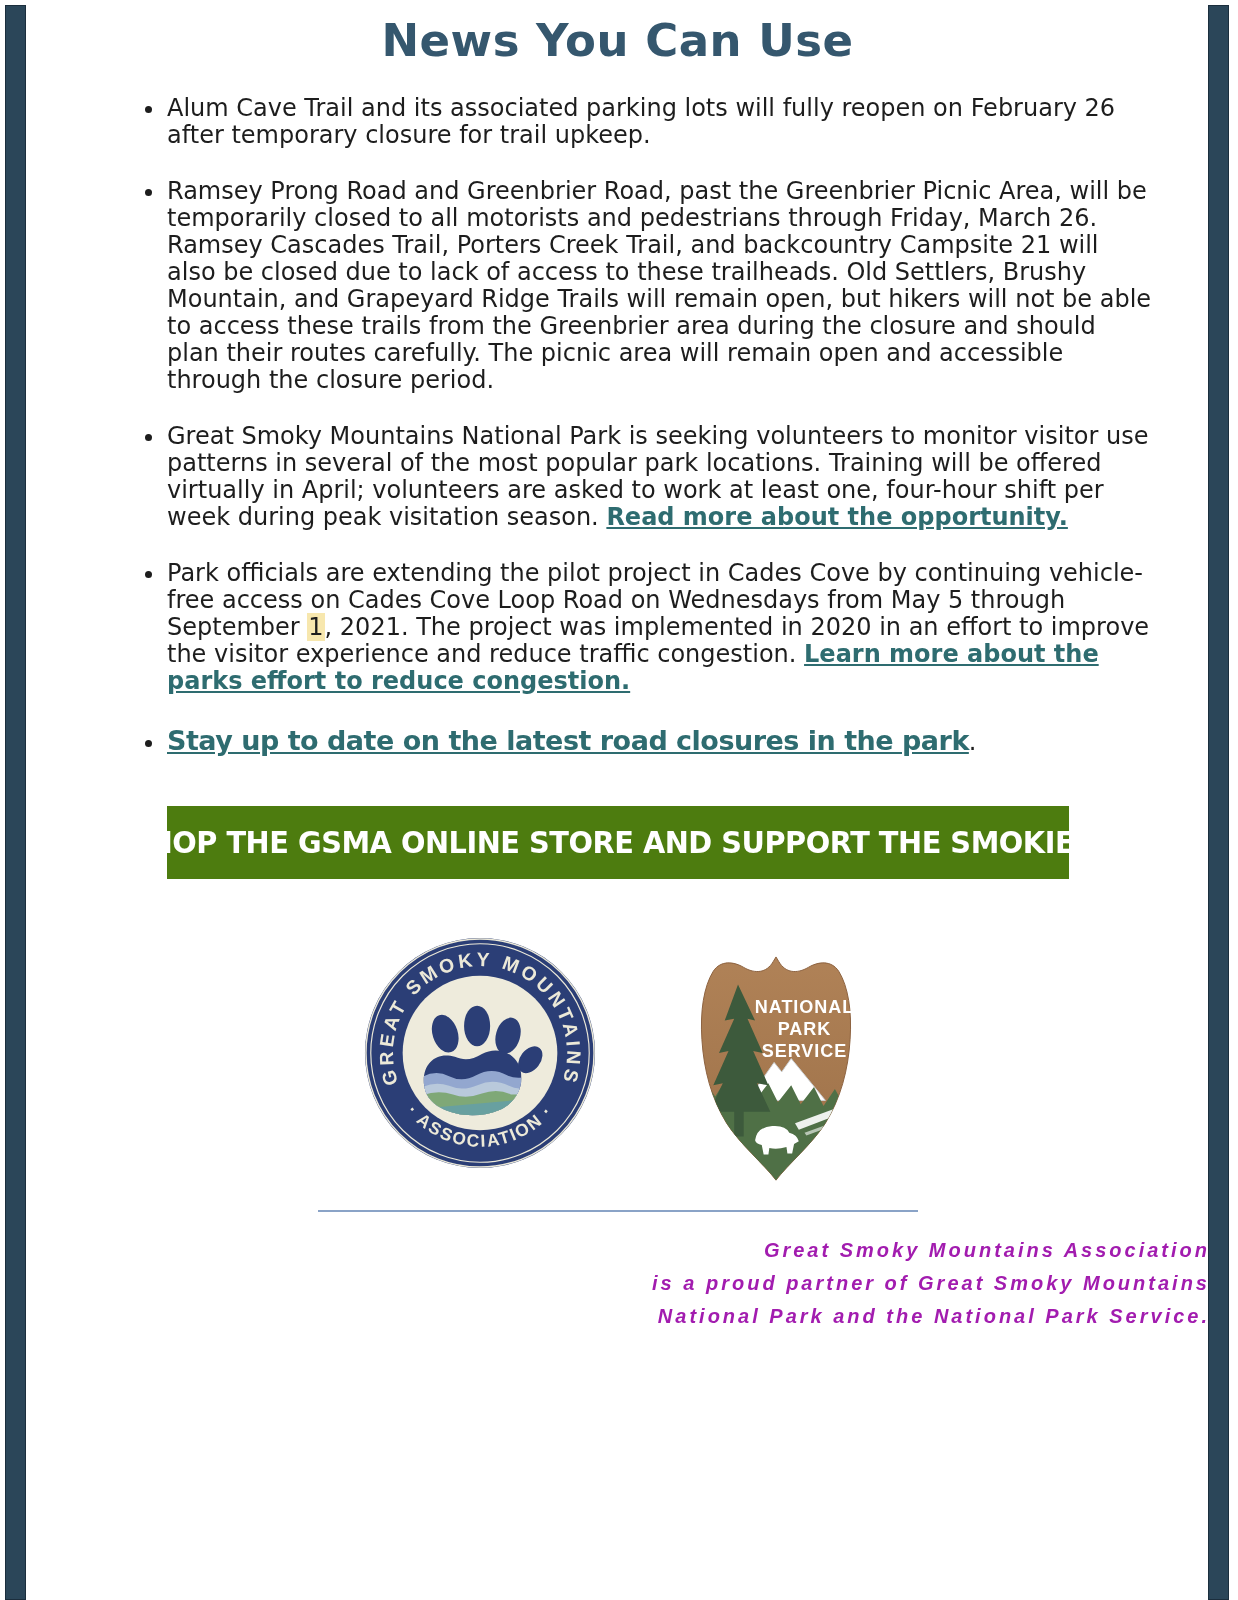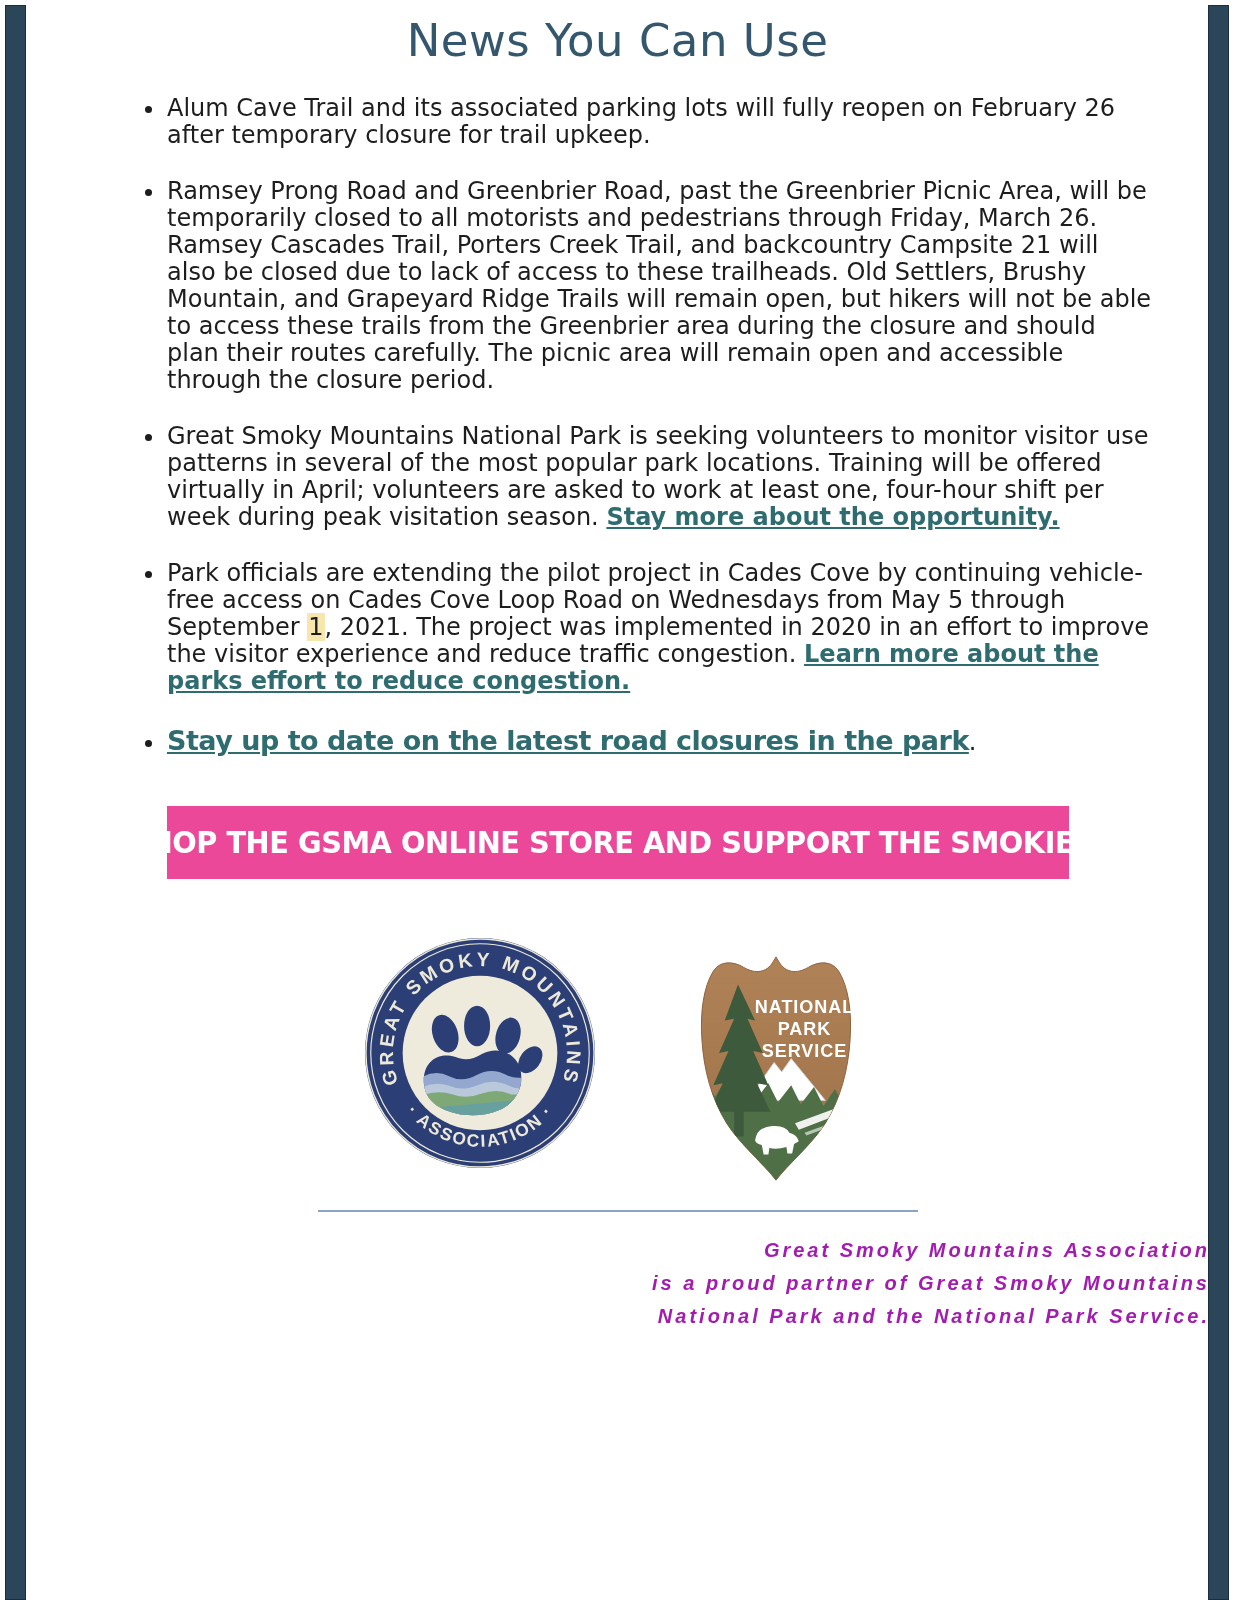--- a/index.html
+++ b/index.html
@@ -11,21 +11,21 @@
     position:absolute; top:5px; bottom:0; width:19px;
     background:#2b4659; border:1px solid #1b2e3d;
   }
   .side-strip.left  { left:5px; }
   .side-strip.right { right:9px; }
 
   .content { position:absolute; left:25px; top:0; width:1185px; }
 
   .page-title {
     margin:14px 0 28px 0; text-align:center;
-    color:#35576e; font-size:45px; font-weight:normal; letter-spacing:0.5px;
+    color:#35576e; font-size:45px; font-weight:bold; letter-spacing:0.5px;
   }
 
   ul.news-list {
     margin:0; padding:0 58px 0 140px; list-style:disc outside;
     color:#1d1d1d;
   }
   ul.news-list li {
     font-size:24px; line-height:27px; margin-bottom:29px; padding-left:2px;
   }
   ul.news-list li::marker { color:#1d1d1d; font-size:22px; }
@@ -35,21 +35,21 @@
     cursor:pointer;
   }
   li.stay-item { margin-top:32px; }
   a.stay-link { font-size:27px; letter-spacing:-0.5px; }
   .suffix { color:#1d1d1d; }
 
   mark.hl { background:#f7e7ae; color:#1d1d1d; padding:0 1px; }
 
   .banner {
     width:902px; height:73px; margin:50px auto 0 auto;
-    background:#ec4899; color:#ffffff;
+    background:#4d7c0f; color:#ffffff;
     display:flex; align-items:center; justify-content:center;
     cursor:pointer;
   }
   .banner span {
     font-size:30px; font-weight:bold; letter-spacing:-0.5px;
     transform:scaleX(0.96); white-space:nowrap;
   }
 
   .logos {
     margin-top:58px; display:flex; justify-content:center;
@@ -85,21 +85,21 @@
 
 <div class="content">
 
   <h1 class="page-title">News You Can Use</h1>
 
   <ul class="news-list">
     <li><span>Alum Cave Trail and its associated parking lots will fully reopen on February 26 after temporary closure for trail upkeep.</span></li>
 
     <li><span>Ramsey Prong Road and Greenbrier Road, past the Greenbrier Picnic Area, will be temporarily closed to all motorists and pedestrians through Friday, March 26. Ramsey Cascades Trail, Porters Creek Trail, and backcountry Campsite 21 will also be closed due to lack of access to these trailheads. Old Settlers, Brushy Mountain, and Grapeyard Ridge Trails will remain open, but hikers will not be able to access these trails from the Greenbrier area during the closure and should plan their routes carefully. The picnic area will remain open and accessible through the closure period.</span></li>
 
-    <li><span>Great Smoky Mountains National Park is seeking volunteers to monitor visitor use patterns in several of the most popular park locations. Training will be offered virtually in April; volunteers are asked to work at least one, four-hour shift per week during peak visitation season. </span><a class="link">Stay more about the opportunity.</a></li>
+    <li><span>Great Smoky Mountains National Park is seeking volunteers to monitor visitor use patterns in several of the most popular park locations. Training will be offered virtually in April; volunteers are asked to work at least one, four-hour shift per week during peak visitation season. </span><a class="link">Read more about the opportunity.</a></li>
 
     <li><span>Park officials are extending the pilot project in Cades Cove by continuing vehicle-free access on Cades Cove Loop Road on Wednesdays from May 5 through September </span><mark class="hl">1</mark><span>, 2021. The project was implemented in 2020 in an effort to improve the visitor experience and reduce traffic congestion. </span><a class="link">Learn more about the parks effort to reduce congestion.</a></li>
 
     <li class="stay-item"><a class="link stay-link">Stay up to date on the latest road closures in the park</a><span class="suffix">.</span></li>
   </ul>
 
   <div class="banner">
     <span>SHOP THE GSMA ONLINE STORE AND SUPPORT THE SMOKIES!</span>
   </div>
 

